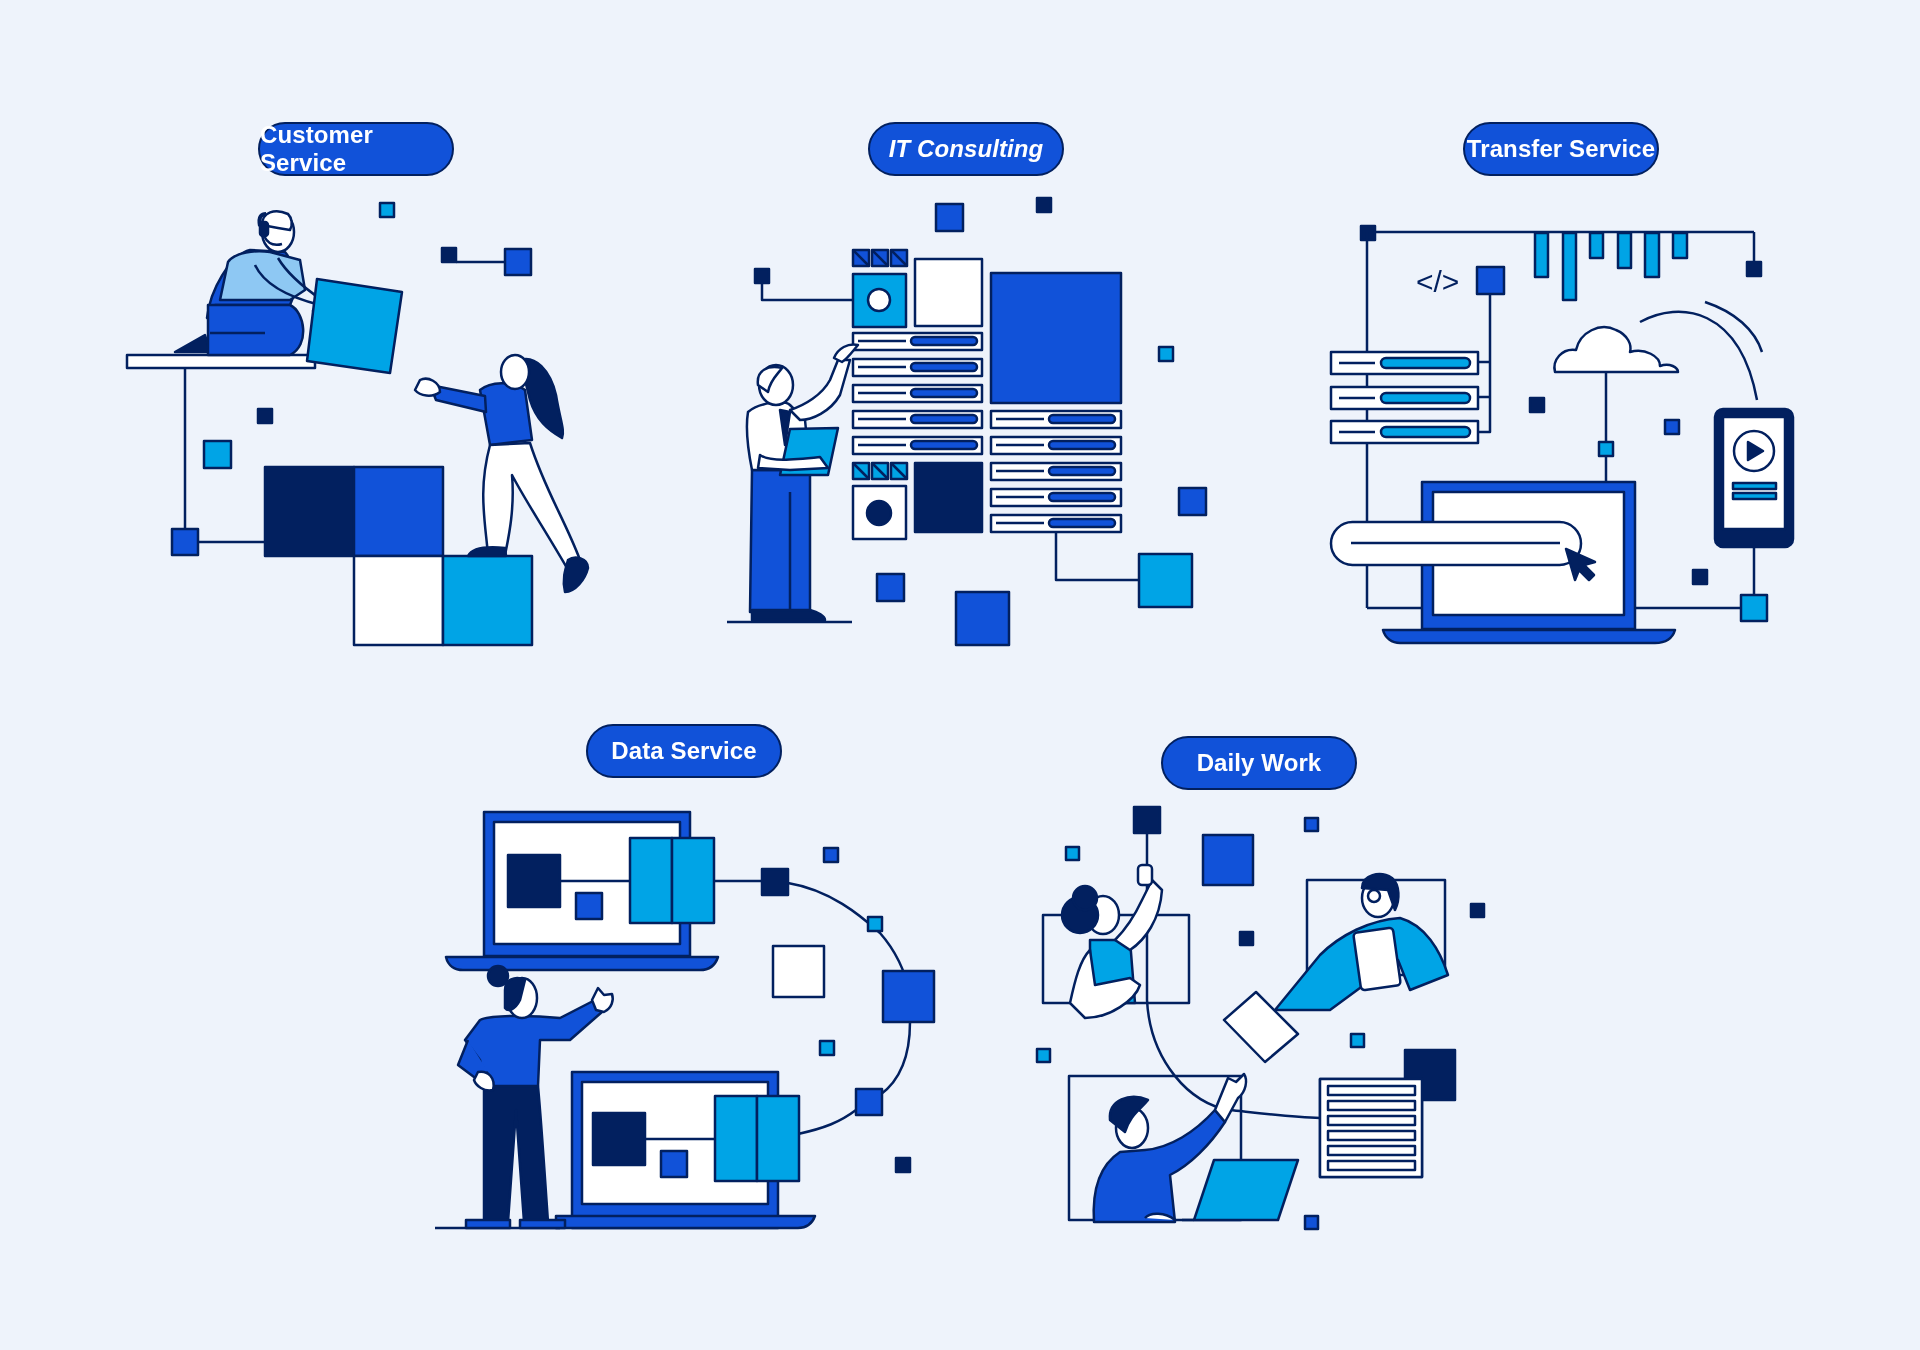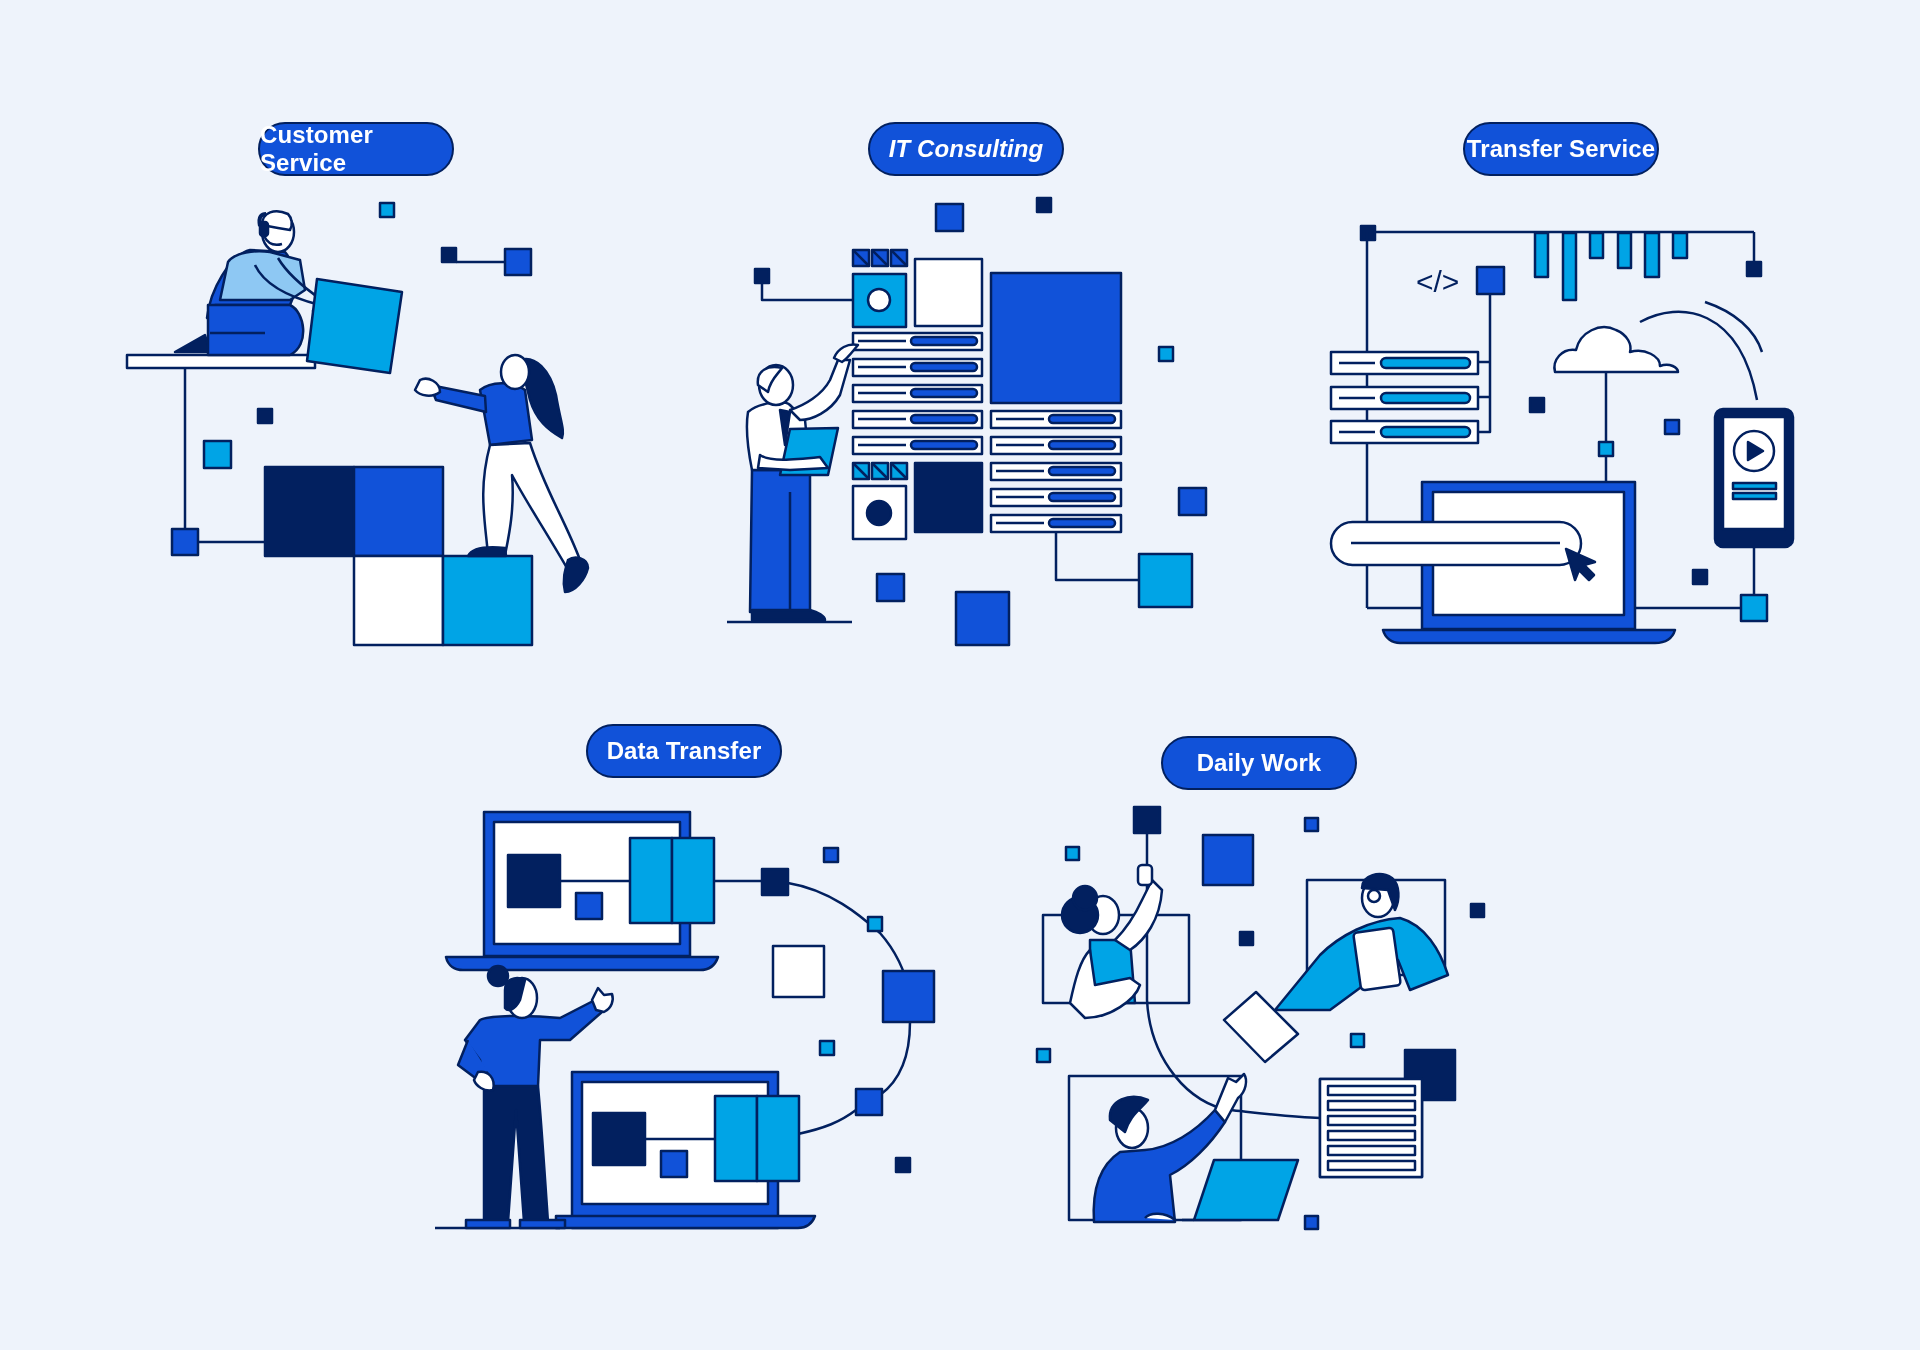--- a/index.html
+++ b/index.html
@@ -6,21 +6,21 @@
   body{width:1920px;height:1350px;background:#eef3fb;position:relative;overflow:hidden;font-family:"Liberation Sans","DejaVu Sans",sans-serif;}
   .pill{position:absolute;height:54px;width:196px;border-radius:27px;background:#1152d9;border:2px solid #02205f;box-sizing:border-box;color:#fff;font-weight:700;font-size:24px;display:flex;align-items:center;justify-content:center;letter-spacing:0.1px;}
   svg.art{position:absolute;left:0;top:0;}
 </style>
 </head>
 <body>
 
 <div class="pill" style="left:258px;top:122px;">Customer Service</div>
 <div class="pill" style="left:868px;top:122px;font-style:italic;">IT Consulting</div>
 <div class="pill" style="left:1463px;top:122px;">Transfer Service</div>
-<div class="pill" style="left:586px;top:724px;">Data Transfer</div>
+<div class="pill" style="left:586px;top:724px;">Data Service</div>
 <div class="pill" style="left:1161px;top:736px;">Daily Work</div>
 
 <svg class="art" width="1920" height="1350" viewBox="0 0 1920 1350" xmlns="http://www.w3.org/2000/svg" stroke="#02205f" stroke-width="2.5" stroke-linejoin="round">
 
   <g>
 
     <rect x="380" y="203" width="14" height="14" fill="#00a4e6"></rect>
     <rect x="442" y="248" width="14" height="14" fill="#02205f"></rect>
     <line x1="456" y1="262" x2="506" y2="262"></line>
     <rect x="505" y="249" width="26" height="26" fill="#1152d9"></rect>

